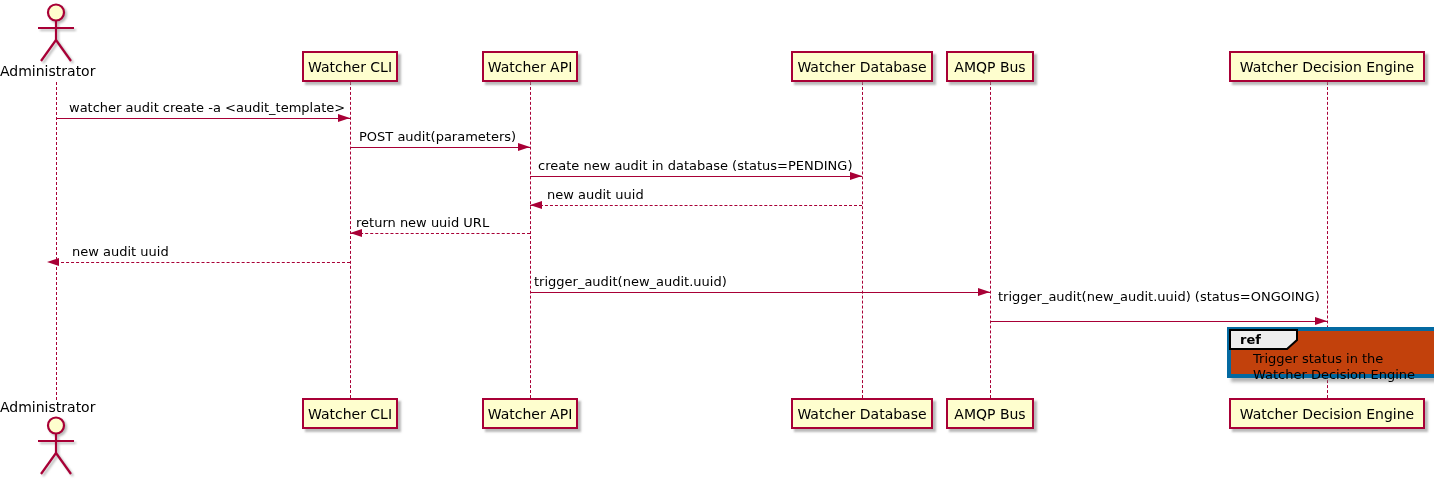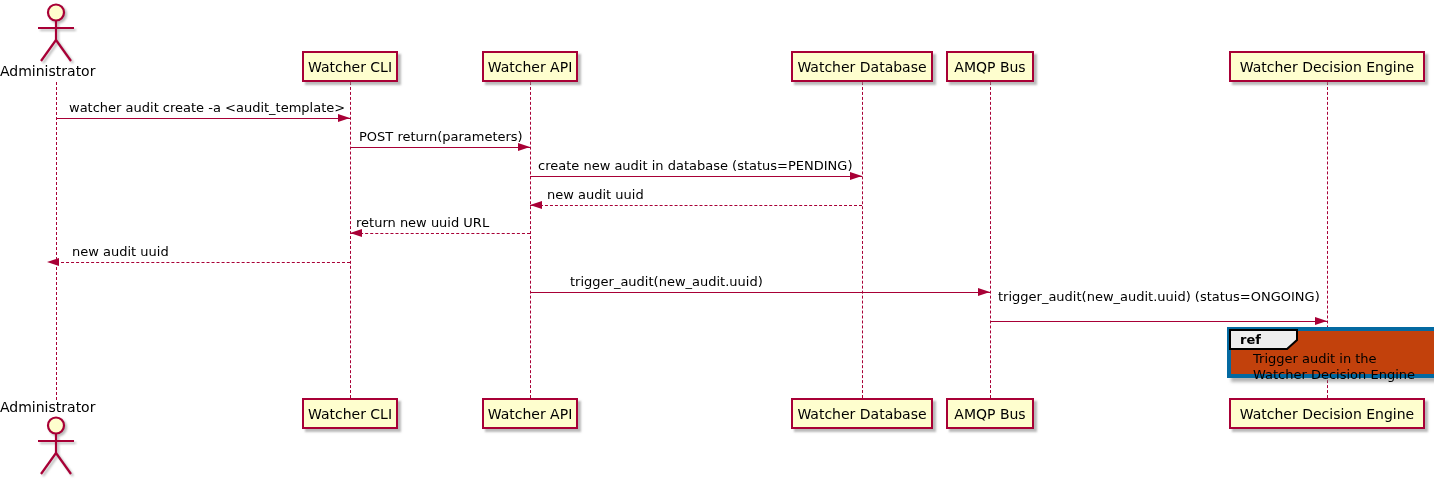--- a/index.html
+++ b/index.html
@@ -116,21 +116,21 @@
       <span>Watcher Decision Engine</span>
     </div>
 
   <div>
     <div class="msg-label" style="left:69px;top:100px;">watcher audit create -a &lt;audit_template&gt;</div>
     <div class="msg-line" style="left:56px;top:118px;width:294px;"></div>
     <div class="arrow-right" style="left:338px;top:114px;"></div>
   </div>
 
   <div>
-    <div class="msg-label" style="left:359px;top:129px;">POST return(parameters)</div>
+    <div class="msg-label" style="left:359px;top:129px;">POST audit(parameters)</div>
     <div class="msg-line" style="left:350px;top:147px;width:180px;"></div>
     <div class="arrow-right" style="left:518px;top:143px;"></div>
   </div>
 
   <div>
     <div class="msg-label" style="left:538px;top:158px;">create new audit in database (status=PENDING)</div>
     <div class="msg-line" style="left:530px;top:176px;width:332px;"></div>
     <div class="arrow-right" style="left:850px;top:172px;"></div>
   </div>
 
@@ -146,37 +146,37 @@
     <div class="arrow-left" style="left:350px;top:229px;"></div>
   </div>
 
   <div>
     <div class="msg-label" style="left:72px;top:244px;">new audit uuid</div>
     <div class="msg-line dashed" style="left:56px;top:262px;width:294px;"></div>
     <div class="arrow-left" style="left:47px;top:258px;"></div>
   </div>
 
   <div>
-    <div class="msg-label" style="left:534px;top:274px;margin-left:36px;">trigger_audit(new_audit.uuid)</div>
+    <div class="msg-label" style="left:534px;top:274px;">trigger_audit(new_audit.uuid)</div>
     <div class="msg-line" style="left:530px;top:292px;width:460px;"></div>
     <div class="arrow-right" style="left:978px;top:288px;"></div>
   </div>
 
   <div>
     <div class="msg-label" style="left:998px;top:289px;">trigger_audit(new_audit.uuid) (status=ONGOING)</div>
     <div class="msg-line" style="left:990px;top:321px;width:337px;"></div>
     <div class="arrow-right" style="left:1315px;top:317px;"></div>
   </div>
 
   <div class="ref-box">
     <svg class="ref-pentagon" width="70" height="21" viewBox="0 0 70 21">
       <path d="M1,1 H68 V11 L58,20 H1 Z" fill="#EEEEEE" stroke="#000000" stroke-width="2"></path>
     </svg>
     <span class="ref-keyword">ref</span>
-    <div class="ref-line" style="top:20px;">Trigger audit in the</div>
+    <div class="ref-line" style="top:20px;">Trigger status in the</div>
     <div class="ref-line" style="top:36px;">Watcher Decision Engine</div>
   </div>
 
   <div class="participant" style="left:302px;top:398px;width:96px;">
       <span>Watcher CLI</span>
     </div>
   <div class="participant" style="left:482px;top:398px;width:96px;">
       <span>Watcher API</span>
     </div>
   <div class="participant" style="left:791px;top:398px;width:142px;">

